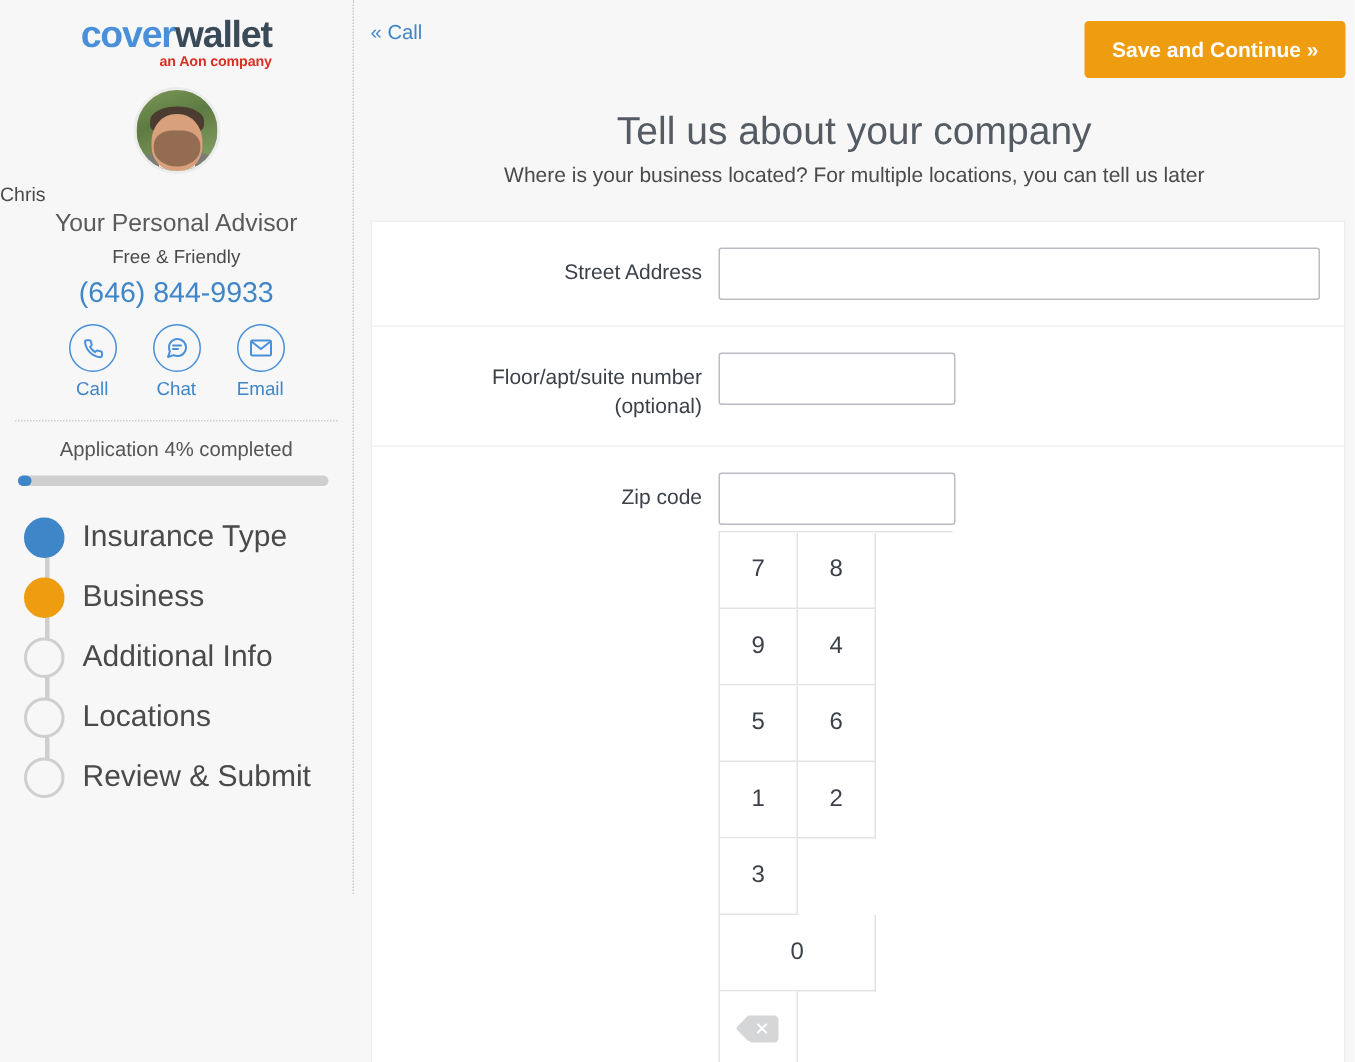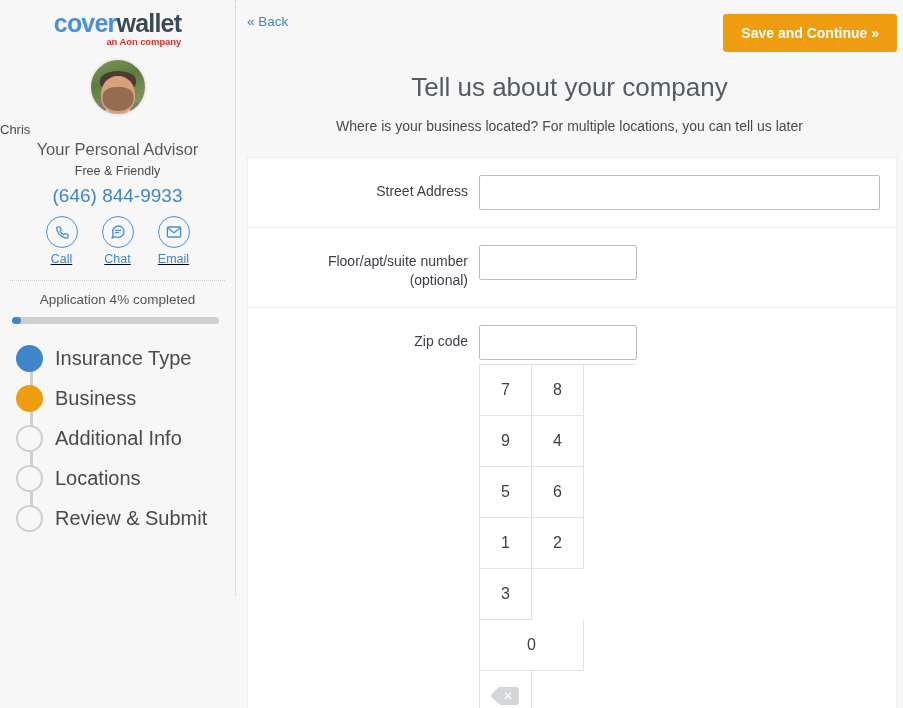--- a/index.html
+++ b/index.html
@@ -133,21 +133,20 @@
 
   .contact-row {
     display: flex;
     justify-content: center;
     gap: 24px;
     margin-top: 9px;
   }
   .contact-item {
     text-align: center;
     cursor: pointer;
-    text-decoration: underline;
   }
   .contact-circle {
     width: 32px; height: 32px;
     border: 1.6px solid #4a90d9;
     border-radius: 50%;
     display: flex;
     align-items: center;
     justify-content: center;
     margin: 0 auto;
   }
@@ -256,21 +255,21 @@
     text-align: center;
     font-size: 26px;
     font-weight: 300;
     color: #555b63;
     margin: 14px 0 0 0;
   }
   .page-sub {
     text-align: center;
     font-size: 14px;
     color: #4a4a4a;
-    margin: 15px 0 0 0;
+    margin: 5px 0 0 0;
   }
 
   .card {
     margin: 23px 6px 0 11px;
     background: #ffffff;
     border: 1px solid #eeeeee;
     border-bottom: none;
   }
   .form-row {
     display: flex;
@@ -451,21 +450,21 @@
         <div class="step-line"></div>
         <div class="step-dot"></div>
         <div class="step-label">Review &amp; Submit</div>
       </div>
     </div>
   </aside>
 
   <section class="main">
 
     <div class="top-bar">
-      <a class="back-link">« Back</a>
+      <a class="back-link">« Call</a>
       <button class="btn-primary">Save and Continue »</button>
     </div>
 
     <h1 class="page-title">Tell us about your company</h1>
     <p class="page-sub">Where is your business located? For multiple locations, you can tell us later</p>
 
     <div class="card">
 
       <div class="form-row">
         <div class="row-label">Street Address</div>

